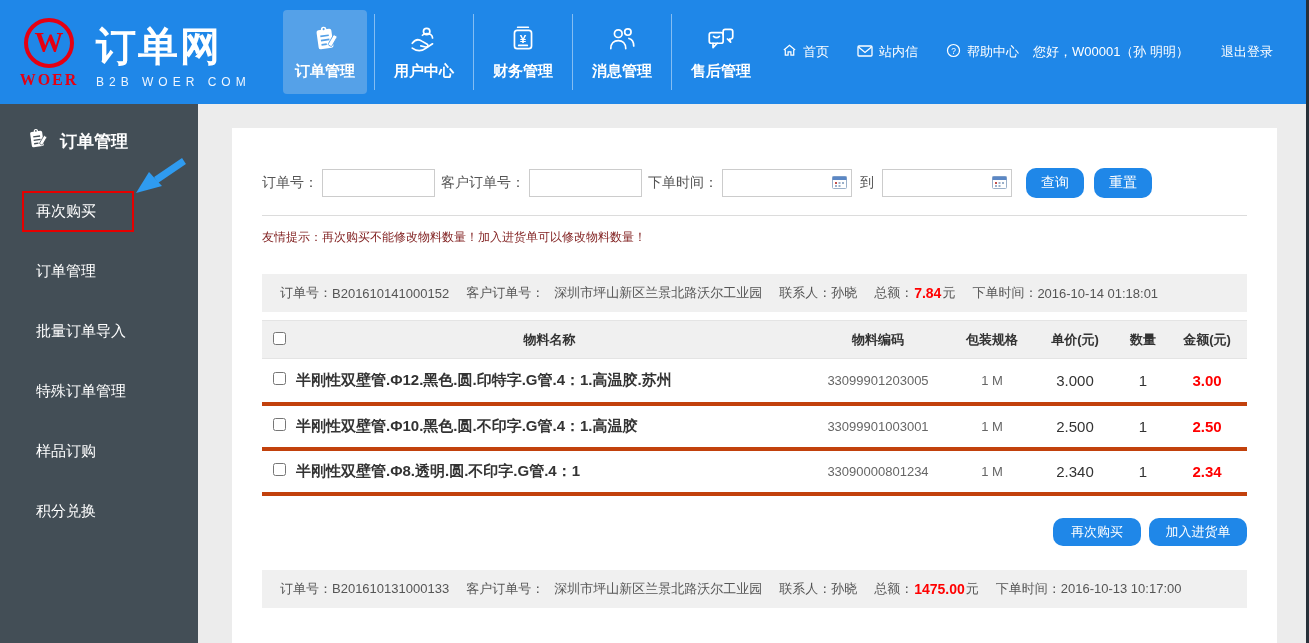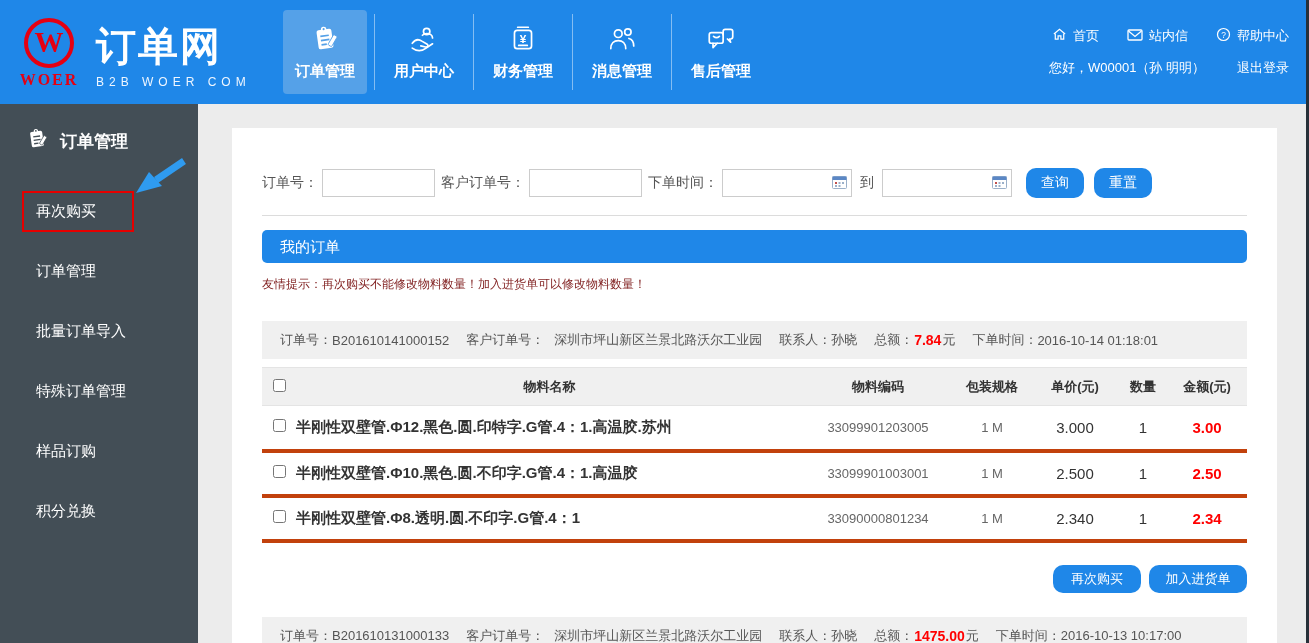--- a/index.html
+++ b/index.html
@@ -20,21 +20,21 @@
 
   .main-nav { display:flex; align-items:center; height:104px; }
   .nav-item { width:84px; height:84px; border-radius:4px; display:flex; flex-direction:column; align-items:center; justify-content:center; gap:7px; color:#fff; cursor:pointer; margin:0 7px; }
   .nav-item.active { background:#55a1e8; }
   .nav-label { font-size:15px; font-weight:bold; white-space:nowrap; }
   .nav-sep { width:1px; height:76px; background:rgba(255,255,255,.45); }
   .nav-icon svg { display:block; }
   .note-lines { stroke:#55a1e8; }
   .sidebar .note-lines { stroke:#434e56; }
 
-  .topbar-right { margin-left:auto; padding-right:20px; display:flex; flex-direction:column; align-items:flex-end; gap:14px; color:#fff; font-size:13px; }
+  .topbar-right { margin-left:auto; padding-right:36px; display:flex; align-items:flex-end; gap:14px; color:#fff; font-size:13px; }
   .quick-links { display:flex; gap:28px; align-items:center; }
   .quick-link { display:flex; gap:6px; align-items:center; cursor:pointer; white-space:nowrap; }
   .user-row { display:flex; gap:32px; align-items:flex-start; white-space:nowrap; }
   .logout-link { cursor:pointer; }
 
   
   .sidebar { position:absolute; left:0; top:104px; width:198px; bottom:0; background:#434e56; z-index:4; }
   .sidebar-header { display:flex; align-items:center; gap:10px; color:#fff; font-size:17px; font-weight:bold; padding:22px 0 0 24px; }
   .sidebar-items { position:absolute; top:77px; left:0; right:0; list-style:none; }
   .sidebar-item { height:60px; display:flex; align-items:center; padding-left:36px; color:#fff; font-size:15px; cursor:pointer; }
@@ -274,21 +274,20 @@
               <rect x="3" y="10" width="2" height="2" fill="#9bb0c9"></rect>
               <rect x="6.5" y="10" width="2" height="2" fill="#9bb0c9"></rect>
             </svg></button>
       </span>
       <button class="btn btn-query">查询</button>
       <button class="btn btn-reset">重置</button>
     </div>
 
     <div class="form-divider"></div>
 
-    <div class="banner">我的订单</div>
 
     <div class="warning">友情提示：再次购买不能修改物料数量！加入进货单可以修改物料数量！</div>
 
     <div class="order-head">
       <span>订单号：</span>
         <span>B201610141000152</span>
       <span class="oh-gap">客户订单号：</span>
         <span></span>
       <span class="oh-addr">深圳市坪山新区兰景北路沃尔工业园</span>
       <span class="oh-gap">联系人：</span>

